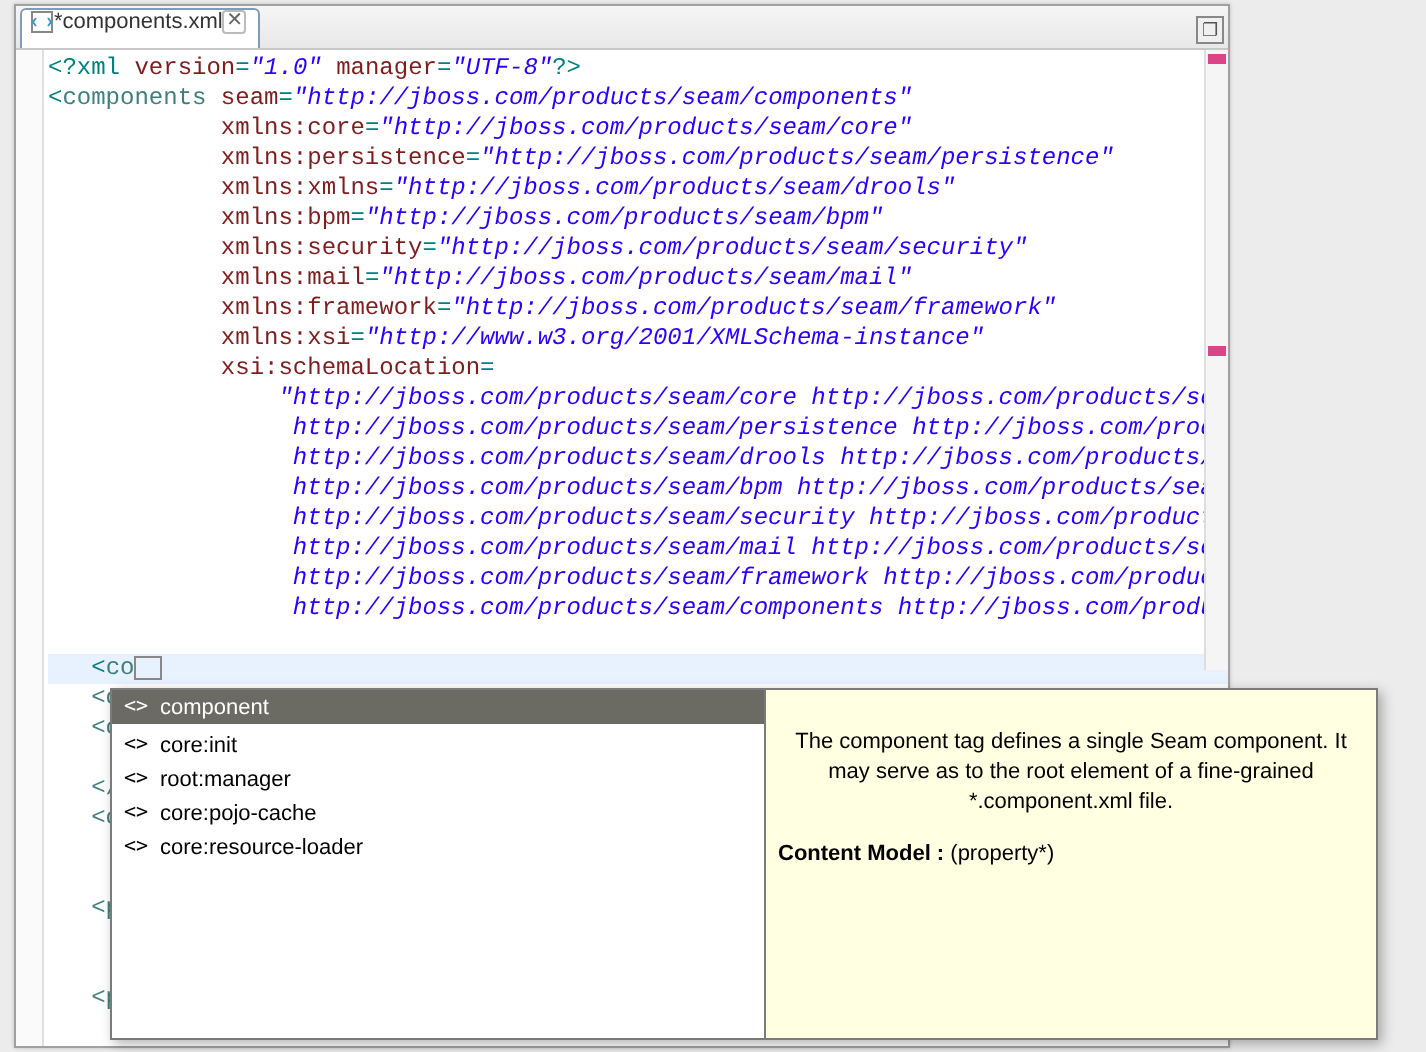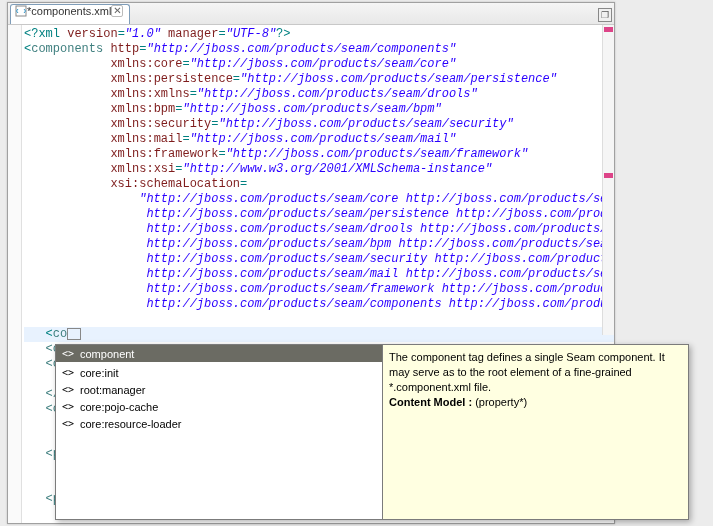--- a/index.html
+++ b/index.html
@@ -59,21 +59,21 @@
       <span class="cls">✕</span>
     </div>
     <div class="toolbar-right">
       <span>❐</span>
     </div>
   </div>
 
   <div class="code-pane">
     <div class="gutter"></div>
     <div class="code"><span class="pi">&lt;?</span><span class="pi">xml</span> <span class="attrname">version</span><span class="punct">=</span><span class="string">"1.0"</span> <span class="attrname">manager</span><span class="punct">=</span><span class="string">"UTF-8"</span><span class="pi">?&gt;</span>
-<span class="punct">&lt;</span><span class="tagname">components</span> <span class="attrname">http</span><span class="punct">=</span><span class="attrval">"http://jboss.com/products/seam/components"</span>
+<span class="punct">&lt;</span><span class="tagname">components</span> <span class="attrname">seam</span><span class="punct">=</span><span class="attrval">"http://jboss.com/products/seam/components"</span>
             <span class="attrname">xmlns:core</span><span class="punct">=</span><span class="attrval">"http://jboss.com/products/seam/core"</span>
             <span class="attrname">xmlns:persistence</span><span class="punct">=</span><span class="attrval">"http://jboss.com/products/seam/persistence"</span>
             <span class="attrname">xmlns:xmlns</span><span class="punct">=</span><span class="attrval">"http://jboss.com/products/seam/drools"</span>
             <span class="attrname">xmlns:bpm</span><span class="punct">=</span><span class="attrval">"http://jboss.com/products/seam/bpm"</span>
             <span class="attrname">xmlns:security</span><span class="punct">=</span><span class="attrval">"http://jboss.com/products/seam/security"</span>
             <span class="attrname">xmlns:mail</span><span class="punct">=</span><span class="attrval">"http://jboss.com/products/seam/mail"</span>
             <span class="attrname">xmlns:framework</span><span class="punct">=</span><span class="attrval">"http://jboss.com/products/seam/framework"</span>
             <span class="attrname">xmlns:xsi</span><span class="punct">=</span><span class="attrval">"http://www.w3.org/2001/XMLSchema-instance"</span>
             <span class="attrname">xsi:schemaLocation</span><span class="punct">=</span>
                 <span class="attrval">"http://jboss.com/products/seam/core http://jboss.com/products/seam/c</span>
@@ -124,16 +124,16 @@
         <span class="ic">&lt;&gt;</span>
         <span>core:pojo-cache</span>
       </div>
       <div class="sugg-item">
         <span class="ic">&lt;&gt;</span>
         <span>core:resource-loader</span>
       </div>
     </div>
   </div>
   <div class="doc-pane">
-    <div style="margin-top:1px;">The component tag defines a single Seam component. It may serve as to the root element of a fine-grained *.component.xml file.</div>
-    <div style="margin-top:0;"><b>Content Model : </b><span>(property*)</span></div>
+    <div style="margin-top:15px;text-align:center;">The component tag defines a single Seam component. It may serve as to the root element of a fine-grained *.component.xml file.</div>
+    <div style="margin-top:11px;"><b>Content Model : </b><span>(property*)</span></div>
   </div>
 </div>
 
 </body></html>

